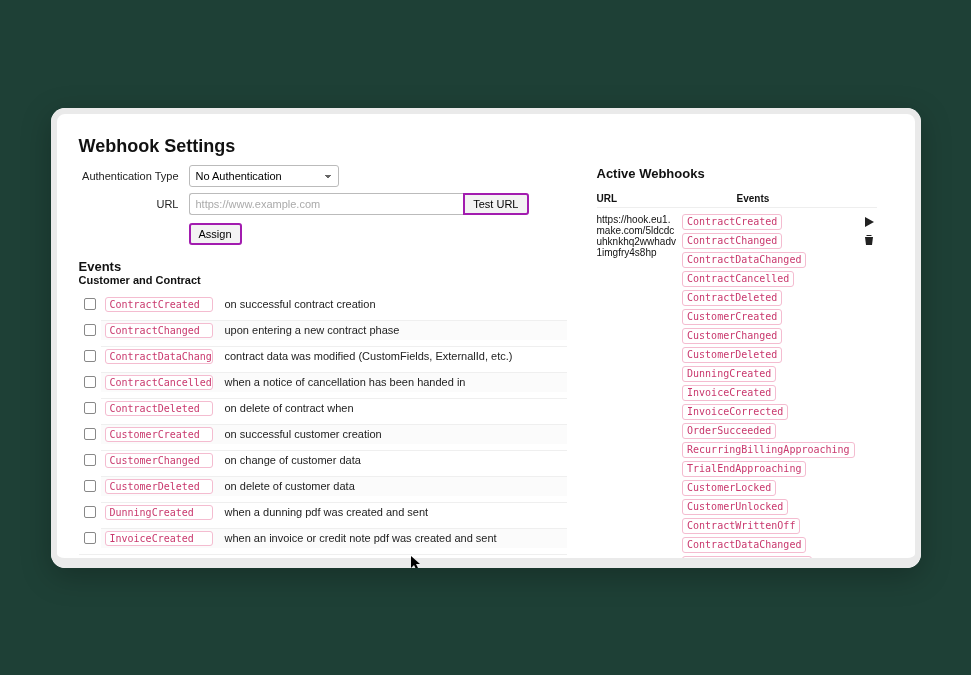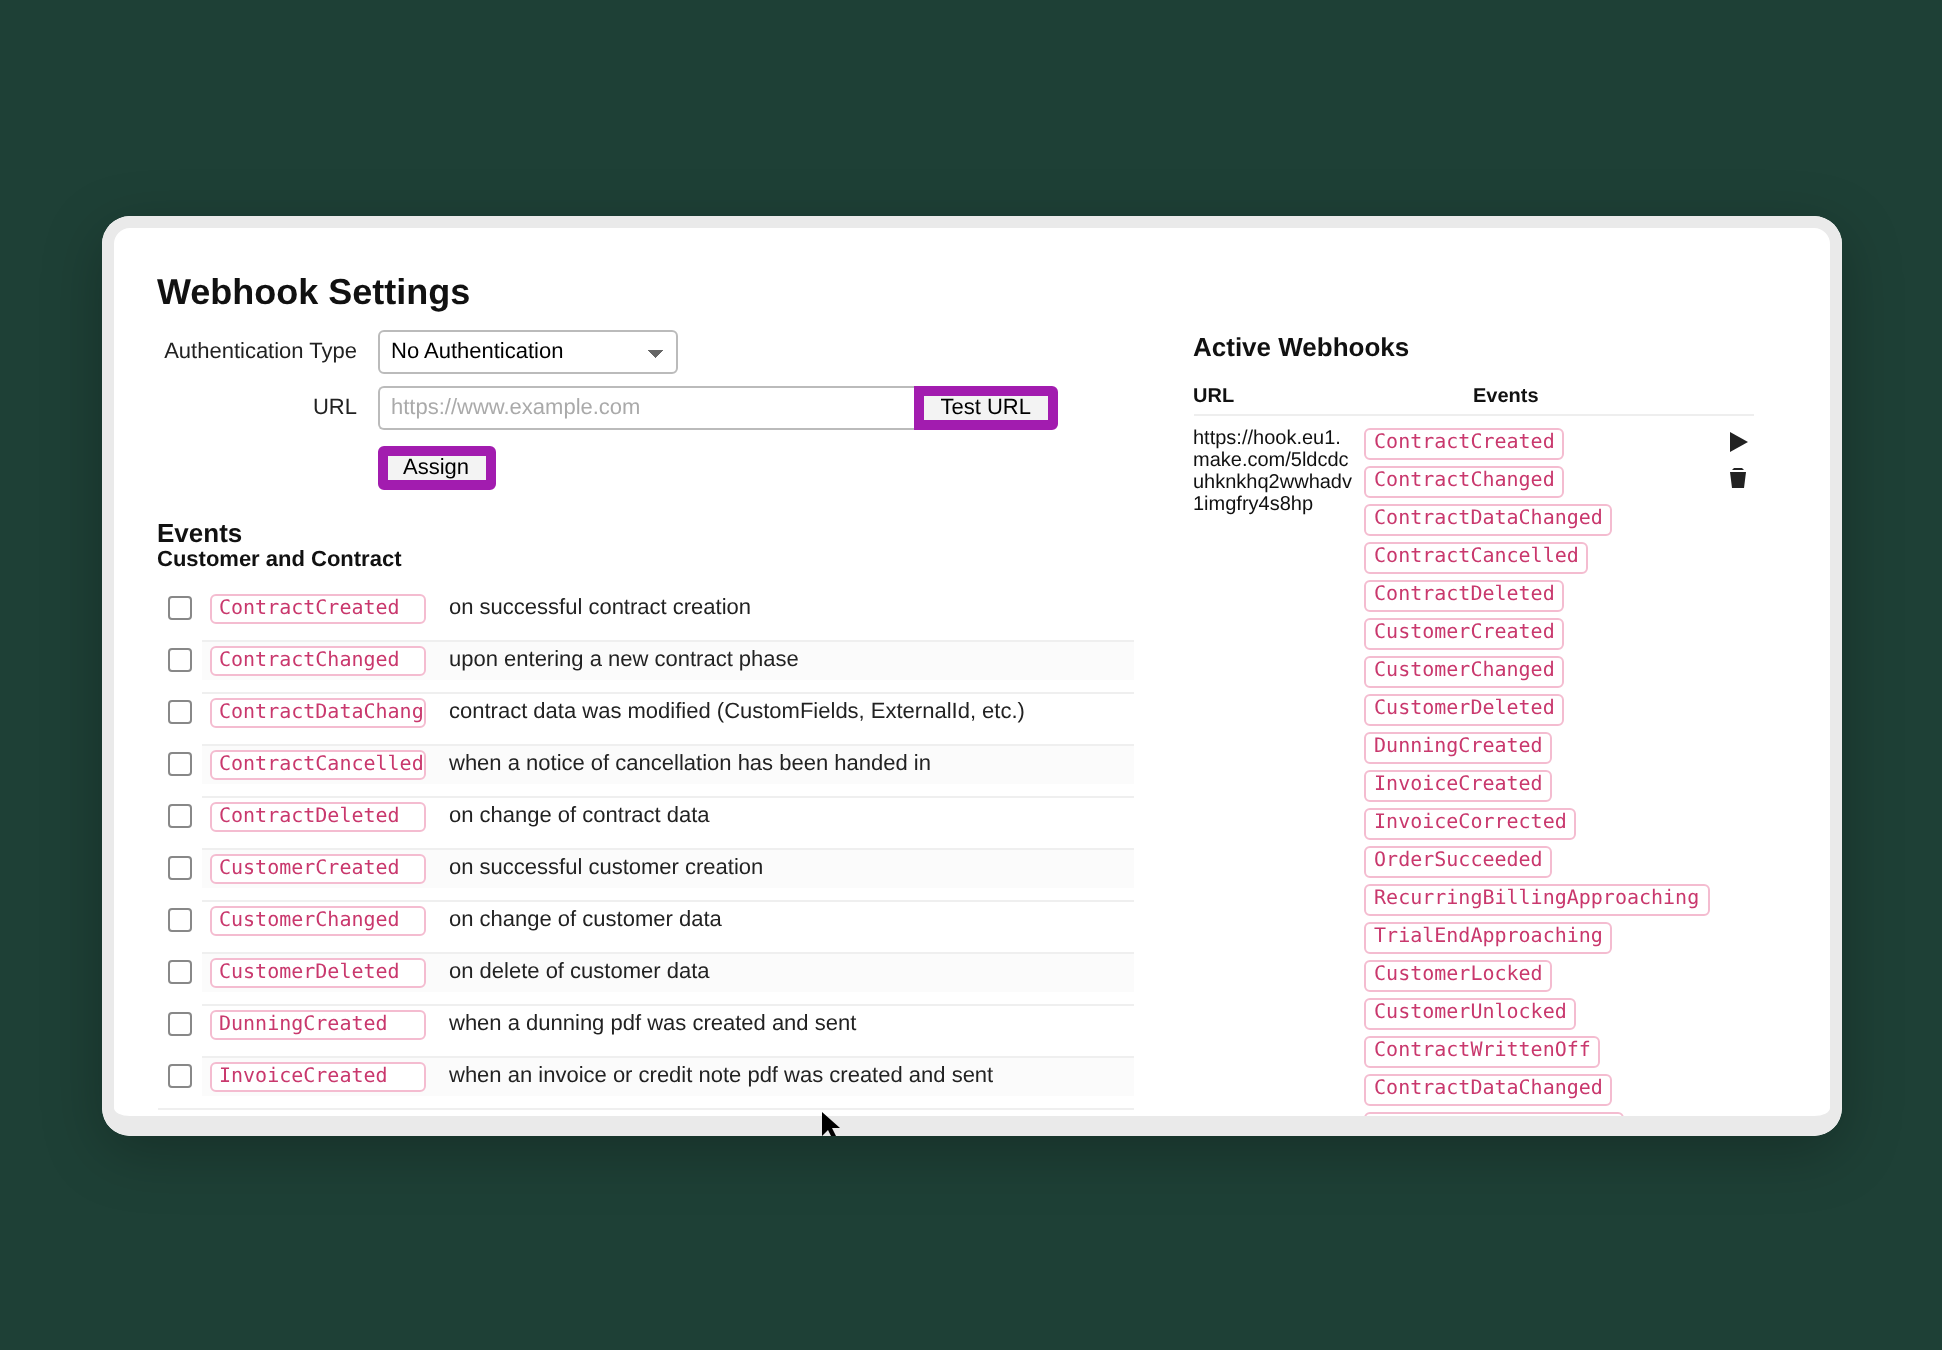--- a/index.html
+++ b/index.html
@@ -59,21 +59,21 @@
     .url-wrap{ display:flex; width:340px;}
     .url-input{
       flex:1; border:1px solid #bbb;
       border-right:none;
       border-radius:3px 0 0 3px;
       height:22px; font-size:11px; padding:0 6px;
       background:#fff;
     }
     .url-input::placeholder{color:#aaa;}
     .btn{
-      font-size:11px; border:5px solid #a21caf;
+      font-size:11px; border:2px solid #a21caf;
       height:22px; padding:0 8px; cursor:pointer;
       background:#f3f3f3;
     }
     .test-btn{ border-radius:0 3px 3px 0;}
     .assign-btn{ border-radius:3px; margin-top:2px;}
 
     h2.section{
       font-size:13px; font-weight:700; margin-top:14px;
     }
     h3.subsection{
@@ -215,21 +215,21 @@
               <span class="badge">ContractCancelled</span>
               <span class="ev-desc">when a notice of cancellation has been handed in</span>
             </div>
           </div>
           <div class="event-row">
             <div class="ev-l">
               <input type="checkbox" class="chk" style="">
             </div>
             <div class="ev-r">
               <span class="badge">ContractDeleted</span>
-              <span class="ev-desc">on change of contract data</span>
+              <span class="ev-desc">on delete of contract when</span>
             </div>
           </div>
           <div class="event-row">
             <div class="ev-l">
               <input type="checkbox" class="chk" style="">
             </div>
             <div class="ev-r">
               <span class="badge">CustomerCreated</span>
               <span class="ev-desc">on successful customer creation</span>
             </div>

